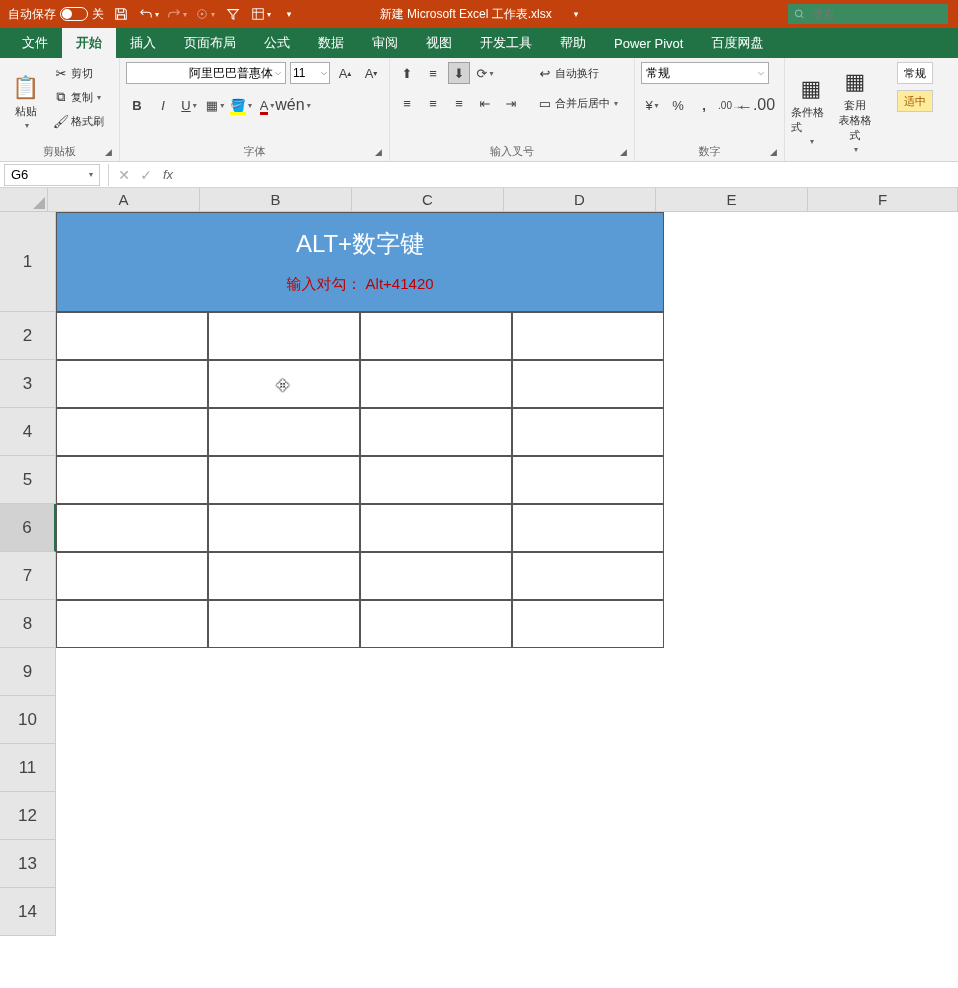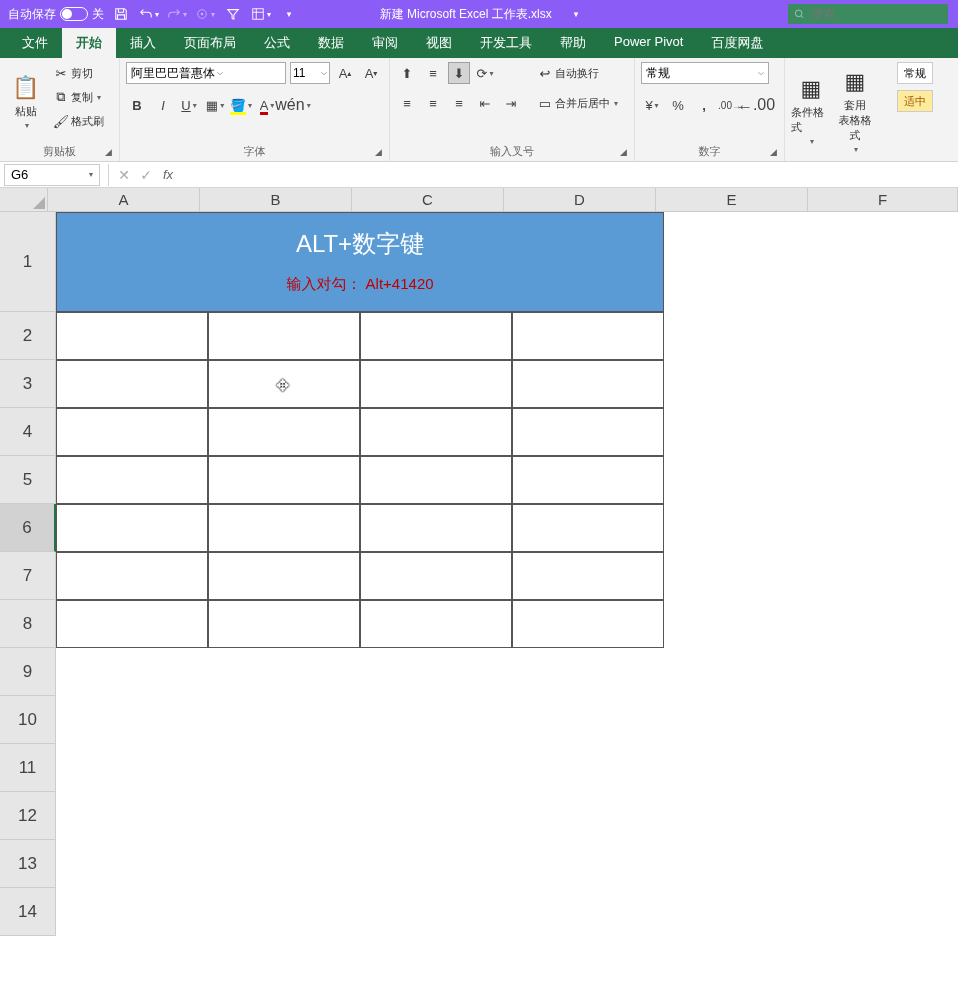--- a/index.html
+++ b/index.html
@@ -1,47 +1,47 @@
 <!DOCTYPE html>
 <html><head>
 <meta charset="utf-8">
 <style>
 * { box-sizing: border-box; margin: 0; padding: 0; font-family: "Microsoft YaHei", sans-serif; }
 body { background: #fff; overflow: hidden; width: 958px; height: 988px; }
 
 
-.titlebar { background: #8b5cf6; height: 28px; display: flex; align-items: center; color: #fff; font-size: 12px; }
+.titlebar { background: #c2410c; height: 28px; display: flex; align-items: center; color: #fff; font-size: 12px; }
 .titlebar .left { display: flex; align-items: center; gap: 6px; padding-left: 8px; }
 .titlebar .autosave { display: flex; align-items: center; gap: 4px; }
 .titlebar .toggle { width: 28px; height: 14px; border: 1px solid #fff; border-radius: 7px; display: inline-flex; align-items: center; padding: 0 1px; }
 .titlebar .toggle .knob { width: 10px; height: 10px; background: #fff; border-radius: 50%; }
 .titlebar .qat-btn { width: 22px; height: 22px; display: flex; align-items: center; justify-content: center; cursor: pointer; }
 .titlebar .title-center { position: absolute; left: 50%; transform: translateX(-50%); display: flex; align-items: center; gap: 22px; }
 .titlebar .search { position: absolute; right: 10px; display: flex; align-items: center; background: #3b8a60; height: 20px; width: 160px; padding: 0 6px; gap: 6px; }
 .titlebar .search input { background: transparent; border: none; color: #d0e0d6; font-size: 12px; outline: none; width: 100%; }
 
 
-.ribbon-tabs { background: #217346; height: 30px; display: flex; align-items: flex-start; padding-left: 8px; }
+.ribbon-tabs { background: #217346; height: 30px; display: flex; align-items: center; padding-left: 8px; }
 .ribbon-tabs .tab { padding: 6px 14px; color: #fff; font-size: 13px; cursor: pointer; }
 .ribbon-tabs .tab.active { background: #f3f3f3; color: #217346; font-weight: bold; }
 
 
 .ribbon { background: #f3f3f3; height: 104px; display: flex; border-bottom: 1px solid #d4d4d4; }
 .group { border-right: 1px solid #e1e1e1; display: flex; flex-direction: column; padding: 4px 6px 2px 6px; position: relative; }
 .group-label { font-size: 11px; color: #666; text-align: center; margin-top: auto; padding-top: 2px; }
 .group-body { display: flex; gap: 4px; flex: 1; }
 .dialog-launcher { position: absolute; bottom: 4px; right: 4px; width: 10px; height: 10px; font-size: 9px; color: #666; cursor: pointer; }
 
 .big-btn { display: flex; flex-direction: column; align-items: center; justify-content: center; width: 40px; cursor: pointer; font-size: 11px; color: #333; gap: 2px; }
 .small-row { display: flex; align-items: center; gap: 2px; font-size: 11px; color: #333; height: 22px; cursor: pointer; padding: 0 3px; }
 .small-col { display: flex; flex-direction: column; gap: 2px; }
 .icon { width: 16px; height: 16px; display: inline-flex; align-items: center; justify-content: center; font-size: 13px; }
 .icon.big { width: 28px; height: 28px; font-size: 22px; }
 .dd { font-size: 8px; color: #666; margin-left: 2px; }
-.font-select { width: 160px; height: 22px; border: 1px solid #ababab; background: #fff; font-size: 12px; padding: 0 4px; display: flex; align-items: center; justify-content: flex-start; cursor: pointer; }
+.font-select { width: 160px; height: 22px; border: 1px solid #ababab; background: #fff; font-size: 12px; padding: 0 4px; display: flex; align-items: center; justify-content: flex-end; cursor: pointer; }
 .size-select { width: 40px; height: 22px; border: 1px solid #ababab; background: #fff; font-size: 12px; padding: 0 2px; display: flex; align-items: center; justify-content: space-between; cursor: pointer; }
 .num-select { width: 128px; height: 22px; border: 1px solid #ababab; background: #fff; font-size: 12px; padding: 0 4px; display: flex; align-items: center; justify-content: space-between; cursor: pointer; }
 .btn-row { display: flex; gap: 4px; align-items: center; height: 22px; }
 .rbtn { width: 22px; height: 22px; display: flex; align-items: center; justify-content: center; cursor: pointer; font-size: 13px; color: #444; }
 .rbtn.selected { background: #d4d4d4; border: 1px solid #a0a0a0; }
 
 
 .formula-row { height: 26px; display: flex; align-items: center; border-bottom: 1px solid #d4d4d4; background: #fff; }
 .name-box { width: 96px; height: 22px; border: 1px solid #ccc; margin: 0 4px; display: flex; align-items: center; padding: 0 6px; font-size: 13px; justify-content: space-between; cursor: text; }
 .fb-sep { width: 1px; height: 22px; background: #d4d4d4; margin: 0 4px; }

